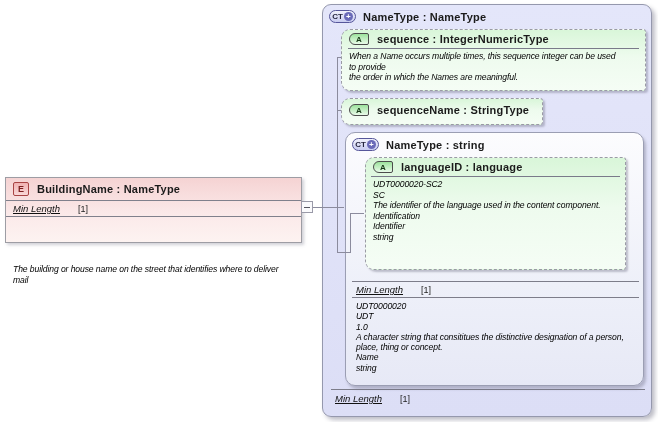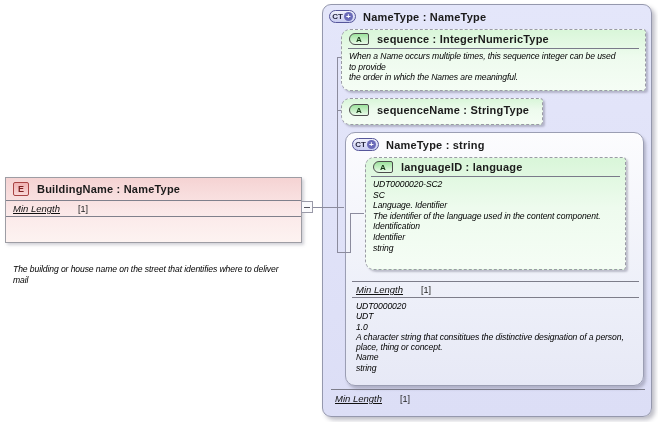--- a/index.html
+++ b/index.html
@@ -134,21 +134,20 @@
 
       <div class="attr-box" style="left:19px;top:24px;width:261px;height:113px;">
         <div class="attr-header">
           <span class="a-icon">A</span>
           <span class="box-title">languageID : language</span>
         </div>
         <div class="sep" style="margin:0 5px;"></div>
         <div class="attr-ann">
           <div class="ann">UDT0000020-SC2</div>
           <div class="ann">SC</div>
-          <div class="ann">Language. Identifier</div>
           <div class="ann">The identifier of the language used in the content component.</div>
           <div class="ann">Identification</div>
           <div class="ann">Identifier</div>
           <div class="ann">string</div>
         </div>
       </div>
 
       <div class="inner-facet">
         <span class="facet-name">Min Length</span>
         <span class="facet-card">[1]</span>

